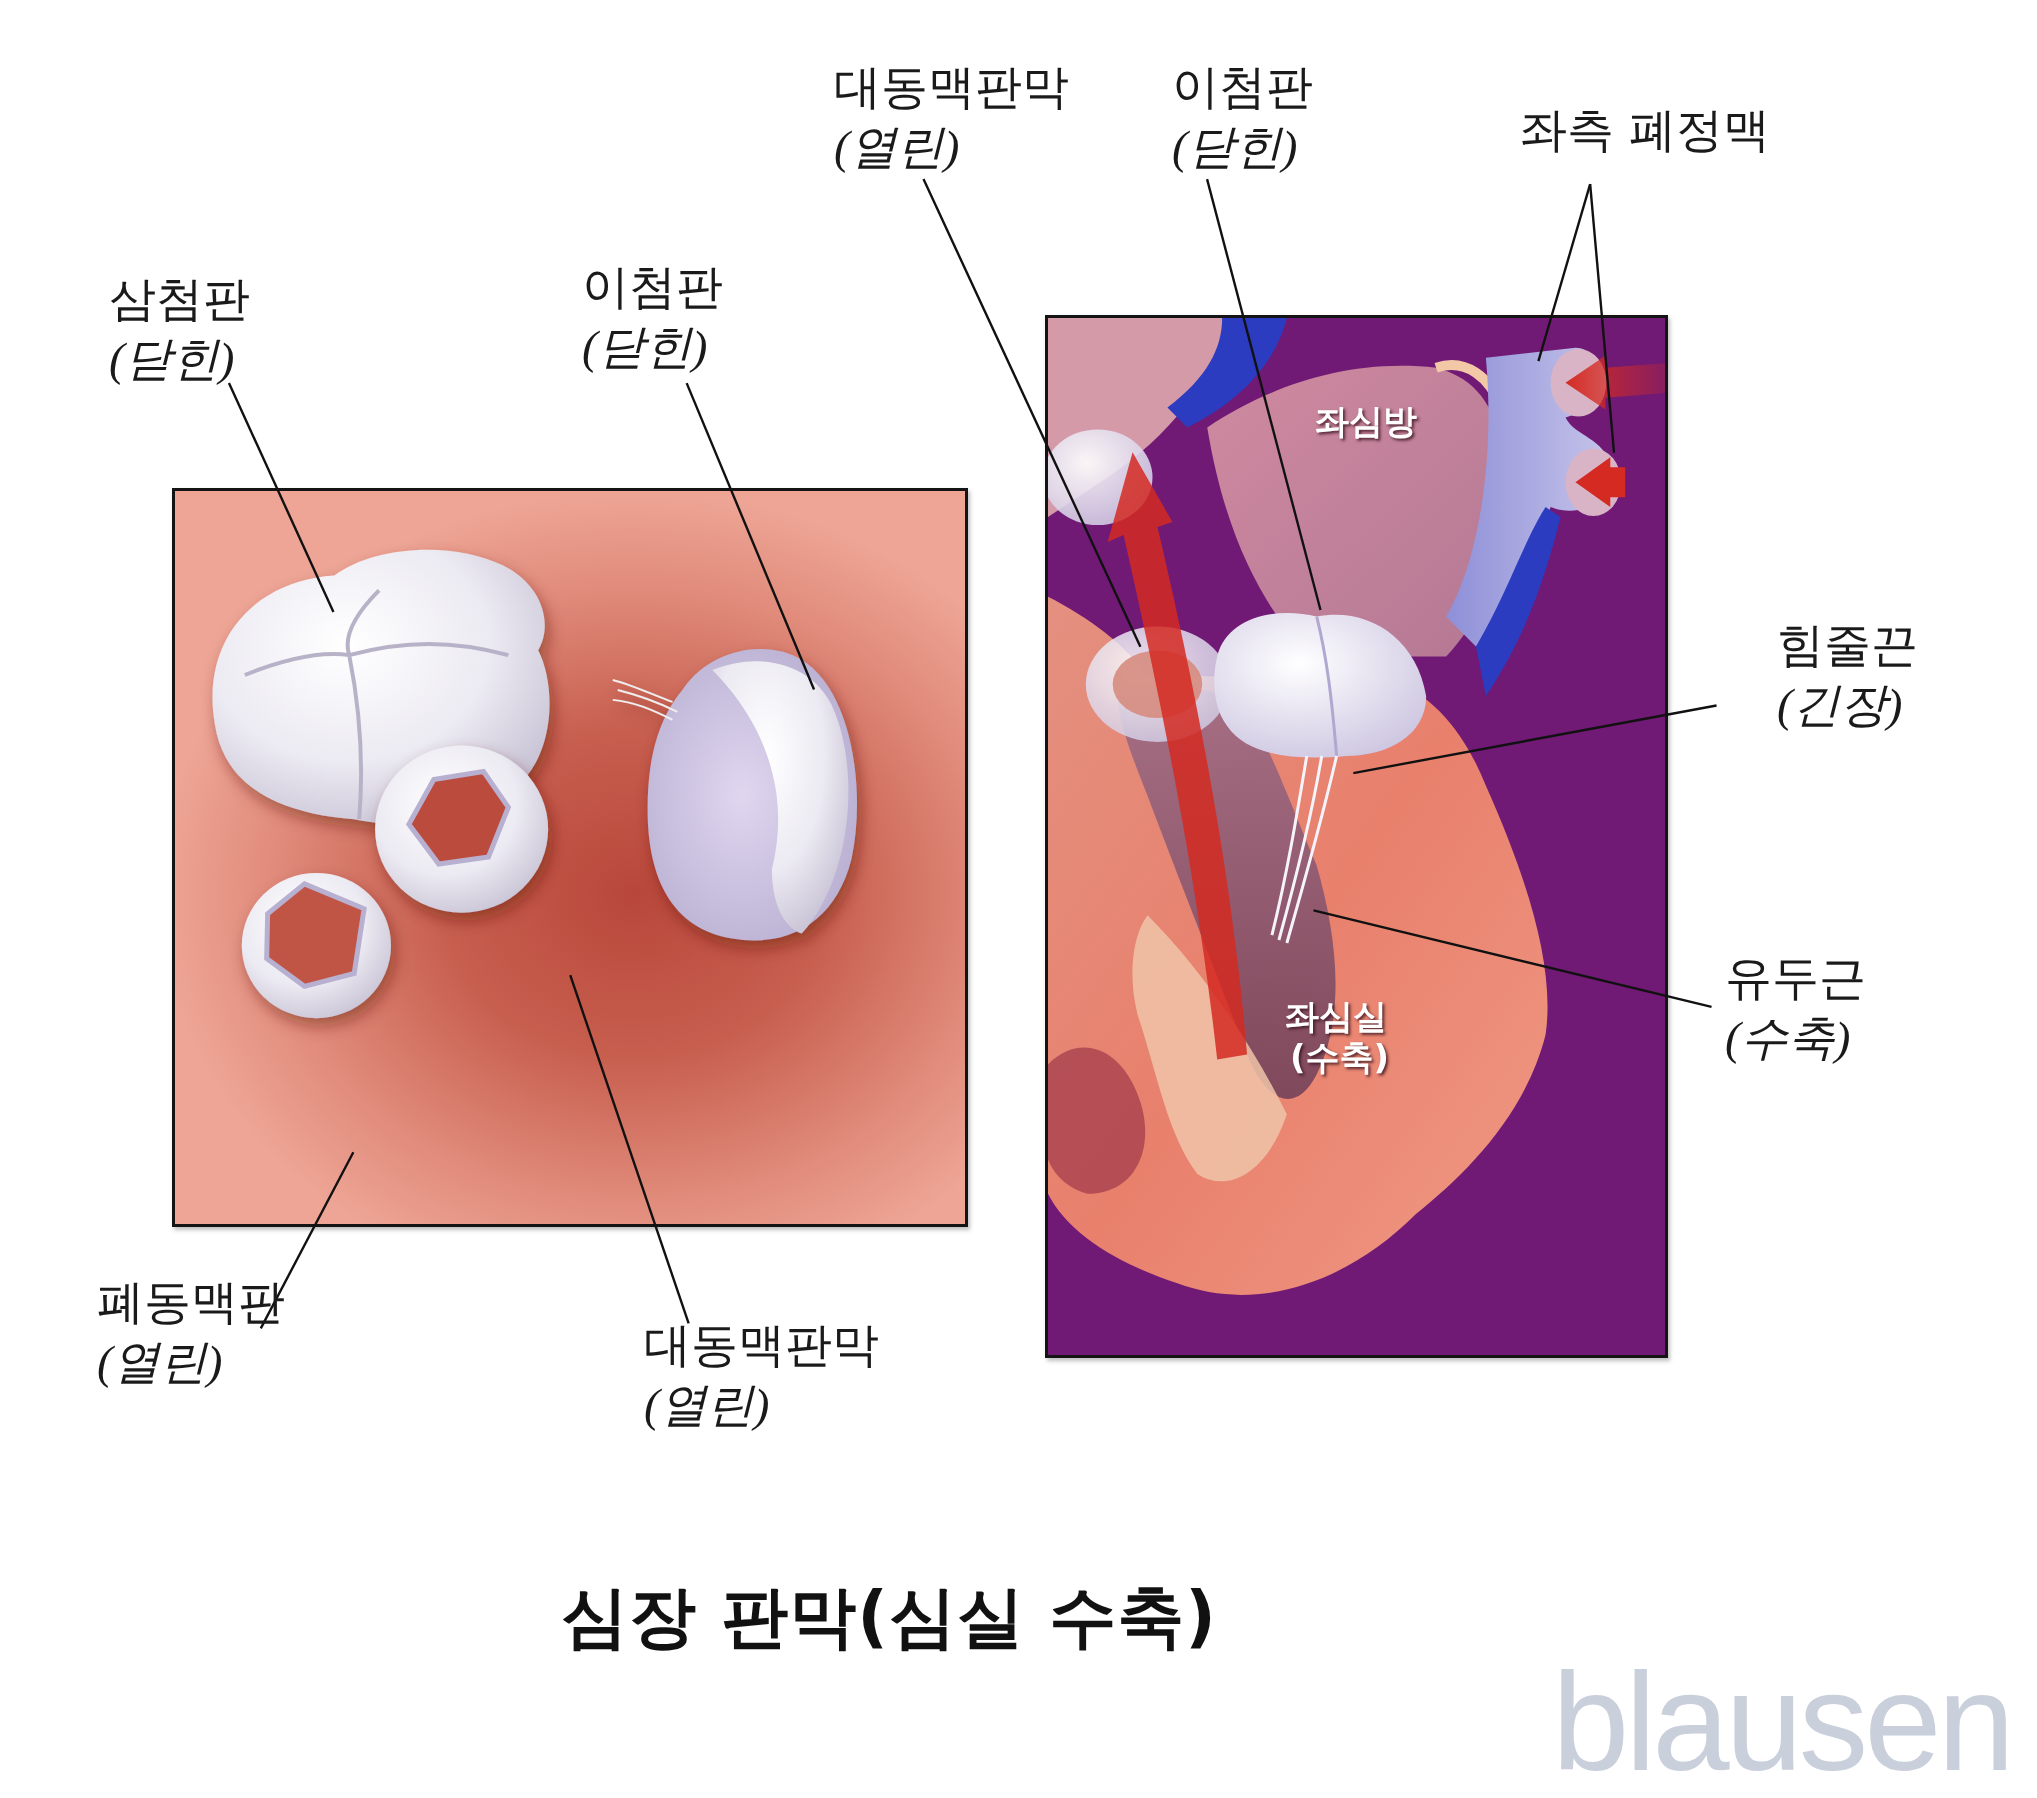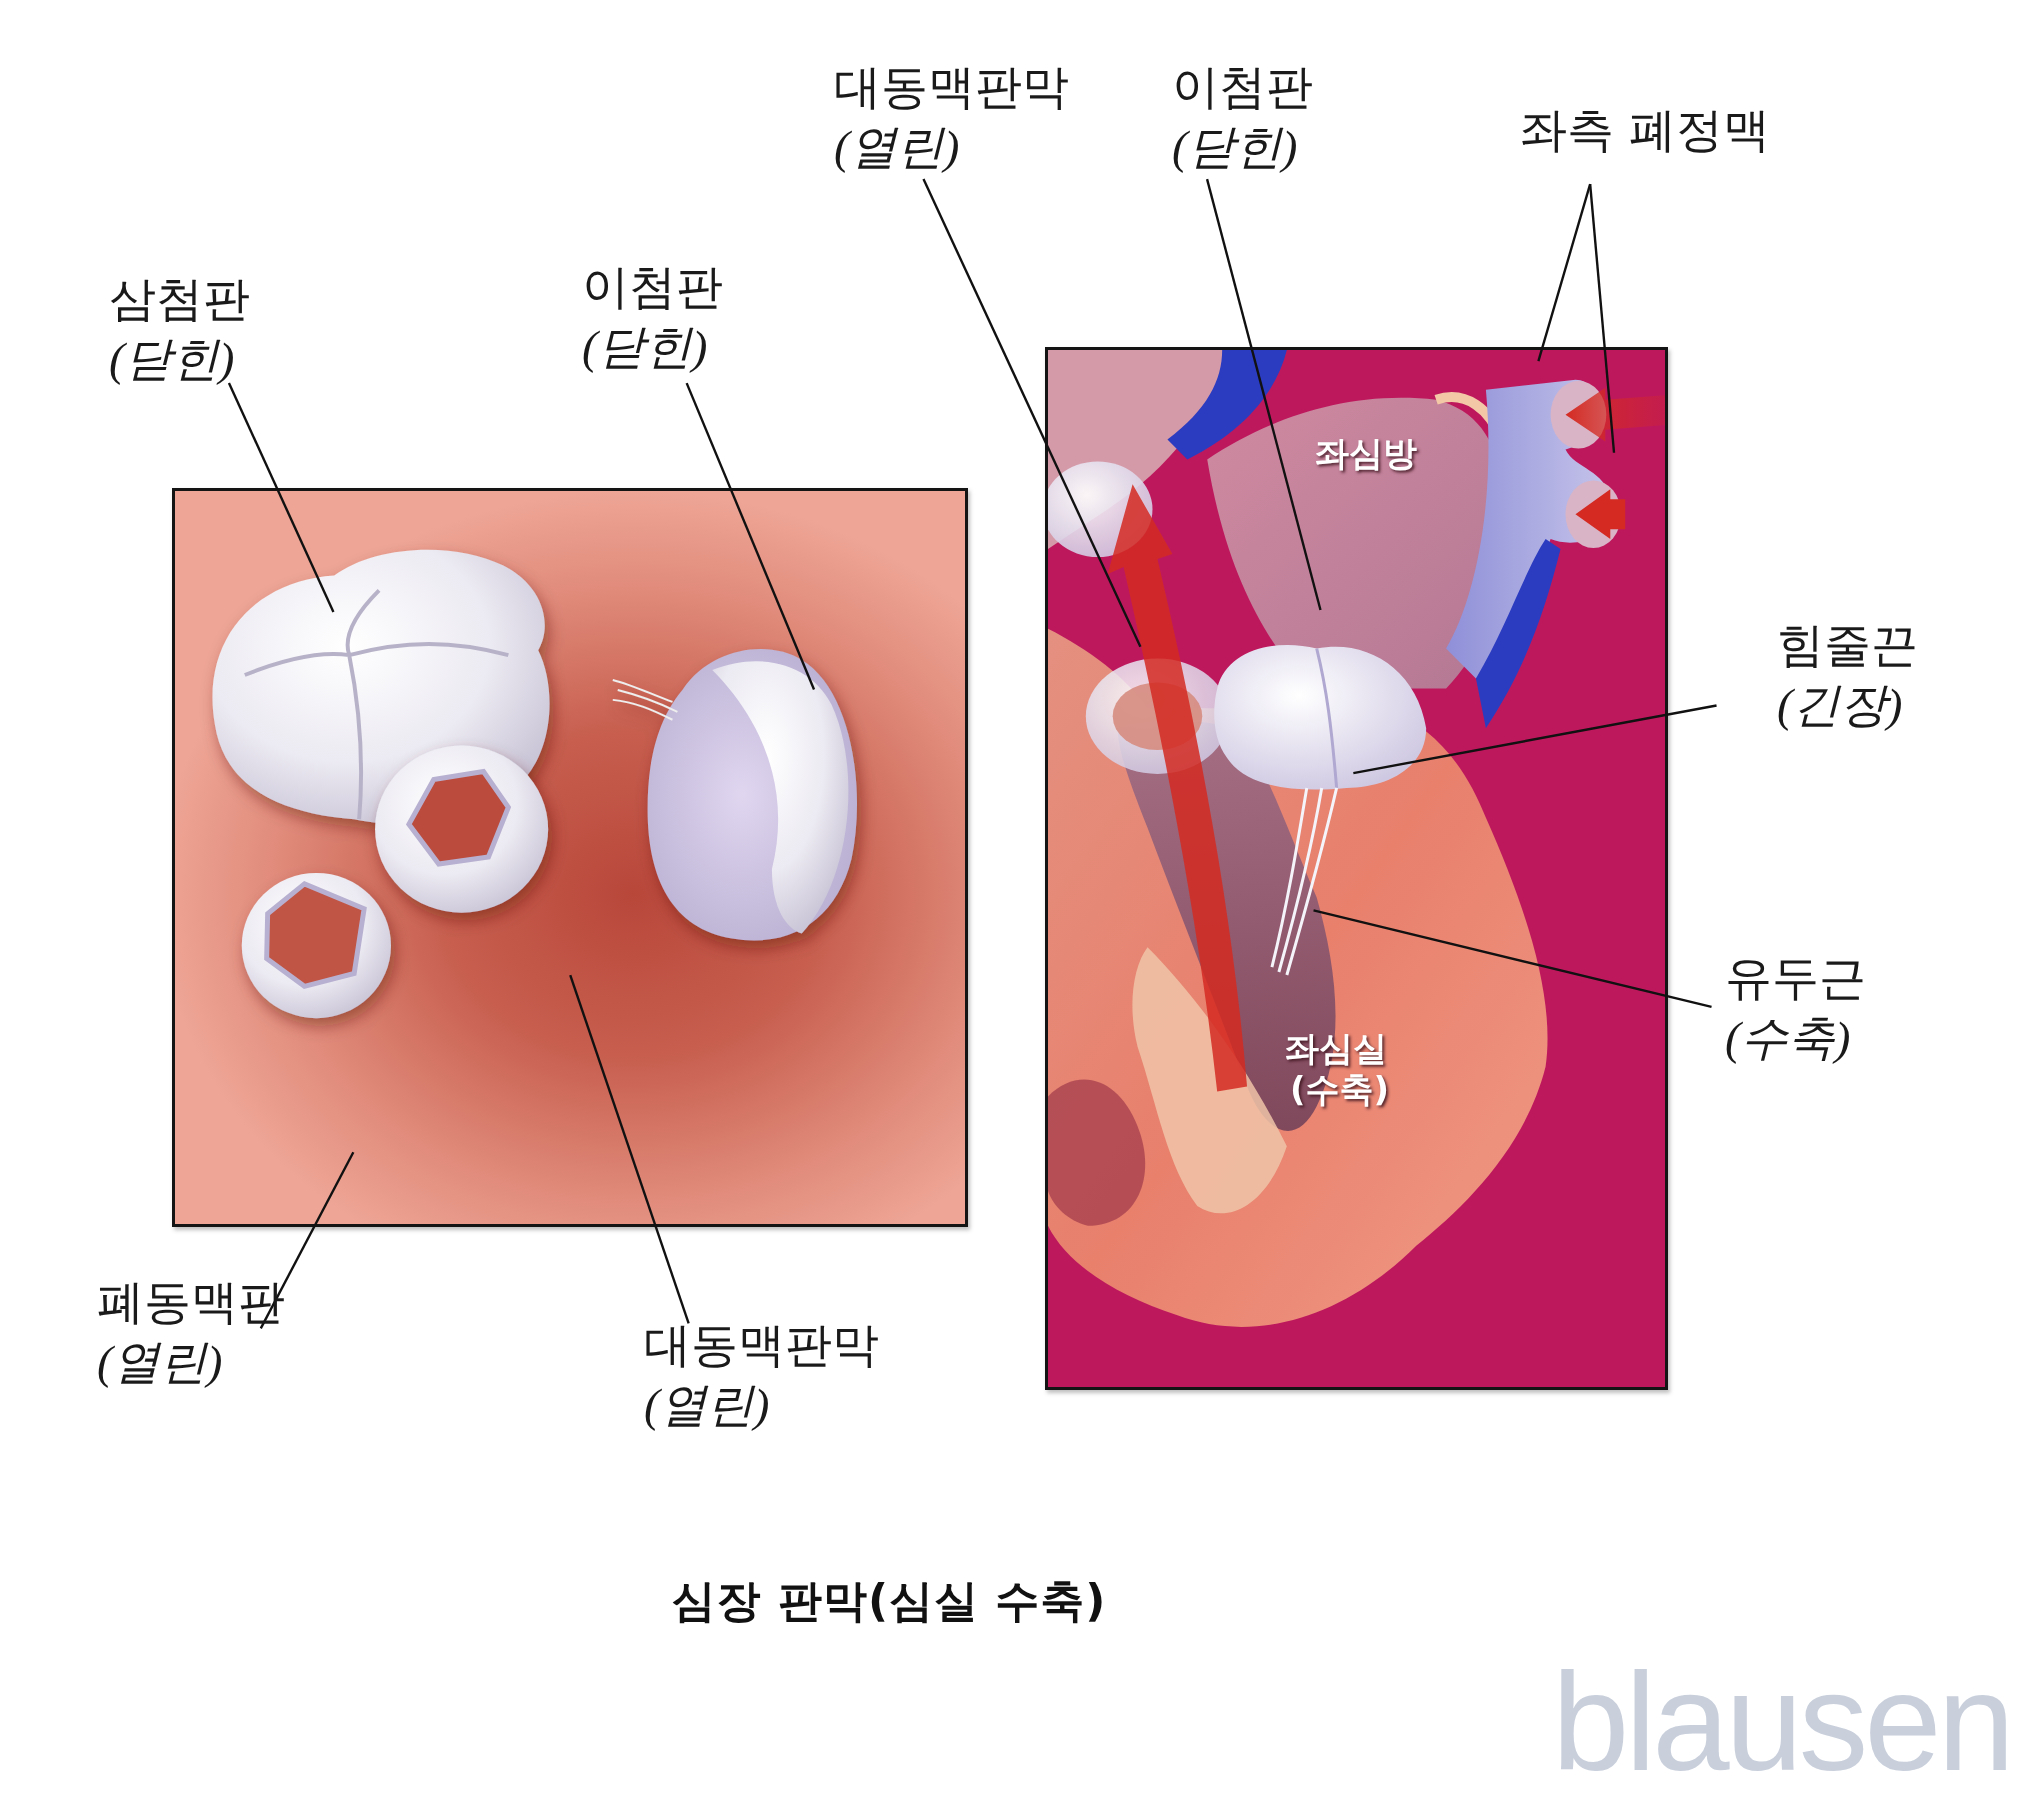--- a/index.html
+++ b/index.html
@@ -7,24 +7,24 @@
          font-family:"DejaVu Sans","Liberation Sans",sans-serif; color:#111; }
   .label { position:absolute; font-size:47px; line-height:60px; color:#1a1a1a; white-space:nowrap; }
   .label .name { display:block; }
   .label .state { display:block; font-style:italic;font-family:Liberation Serif, serif; }
   .inset-label { position:absolute; color:#fff; font-weight:bold; font-size:34px; line-height:42px;
                  text-align:center; text-shadow:2px 2px 3px rgba(60,20,30,.85); white-space:nowrap; }
   .panel { position:absolute; box-sizing:border-box; border:3px solid #141414; overflow:hidden;
            box-shadow:2px 3px 4px rgba(0,0,0,.25); }
   #left-panel { left:172px; top:488px; width:796px; height:739px;
     background: radial-gradient(ellipse 60% 55% at 58% 55%, #b8473a 0%, #c75e4e 40%, #e08a7a 75%, #eea595 100%); }
-  #right-panel { left:1045px; top:315px; width:623px; height:1043px; background:#be185d;margin-top:32px; }
+  #right-panel { left:1045px; top:315px; width:623px; height:1043px; background:#701a75; }
   svg { display:block; }
   #title { position:absolute; left:0; width:1778px; top:1572px; text-align:center;
-           font-size:44px; font-weight:bold; color:#111; letter-spacing:1px; }
+           font-size:67px; font-weight:bold; color:#111; letter-spacing:1px; }
   #logo { position:absolute; left:1552px; top:1652px; font-size:139px; color:#c9d0dc;
           font-family:"Liberation Sans","DejaVu Sans",sans-serif; letter-spacing:-4px; line-height:1; }
   #leaders { position:absolute; left:0; top:0; pointer-events:none; }
 </style>
 </head>
 <body>
 
 <div id="left-panel" class="panel">
   <svg width="796" height="739" viewBox="0 0 800 743">
     <defs>

